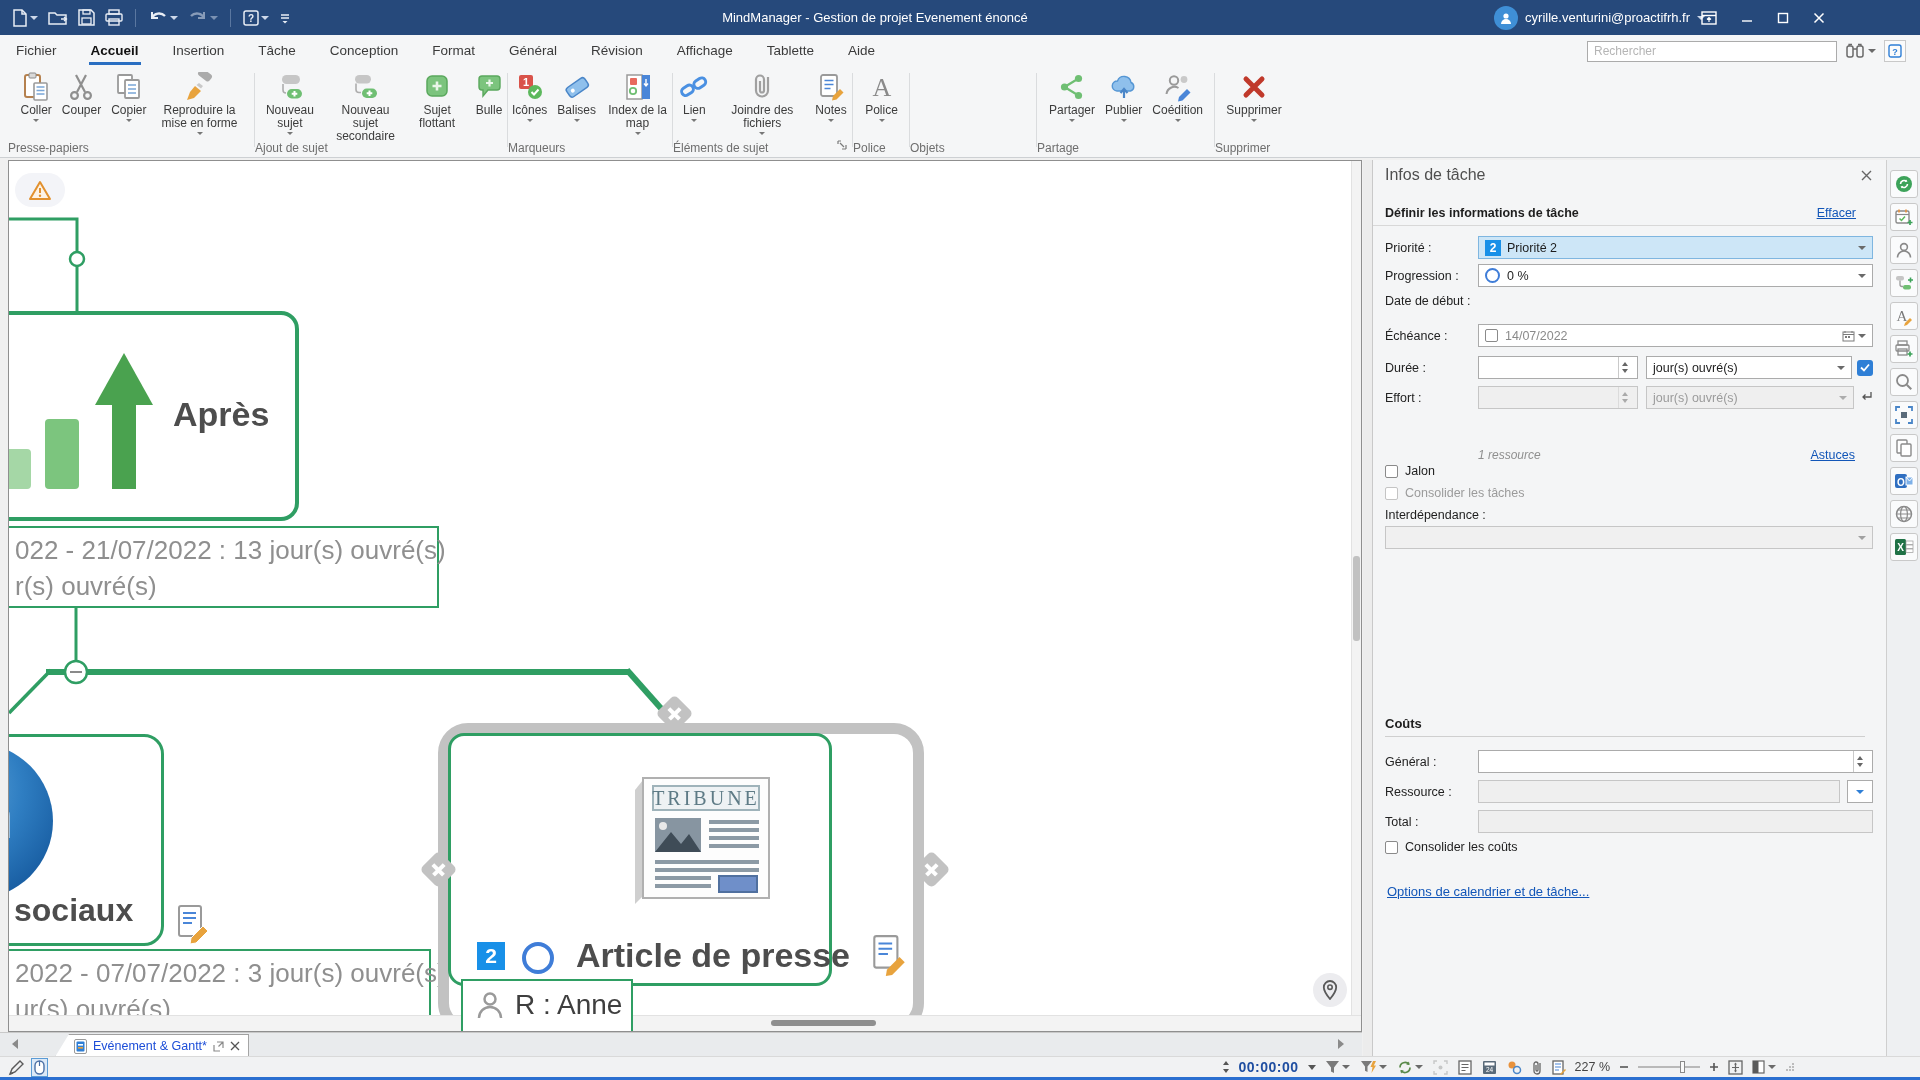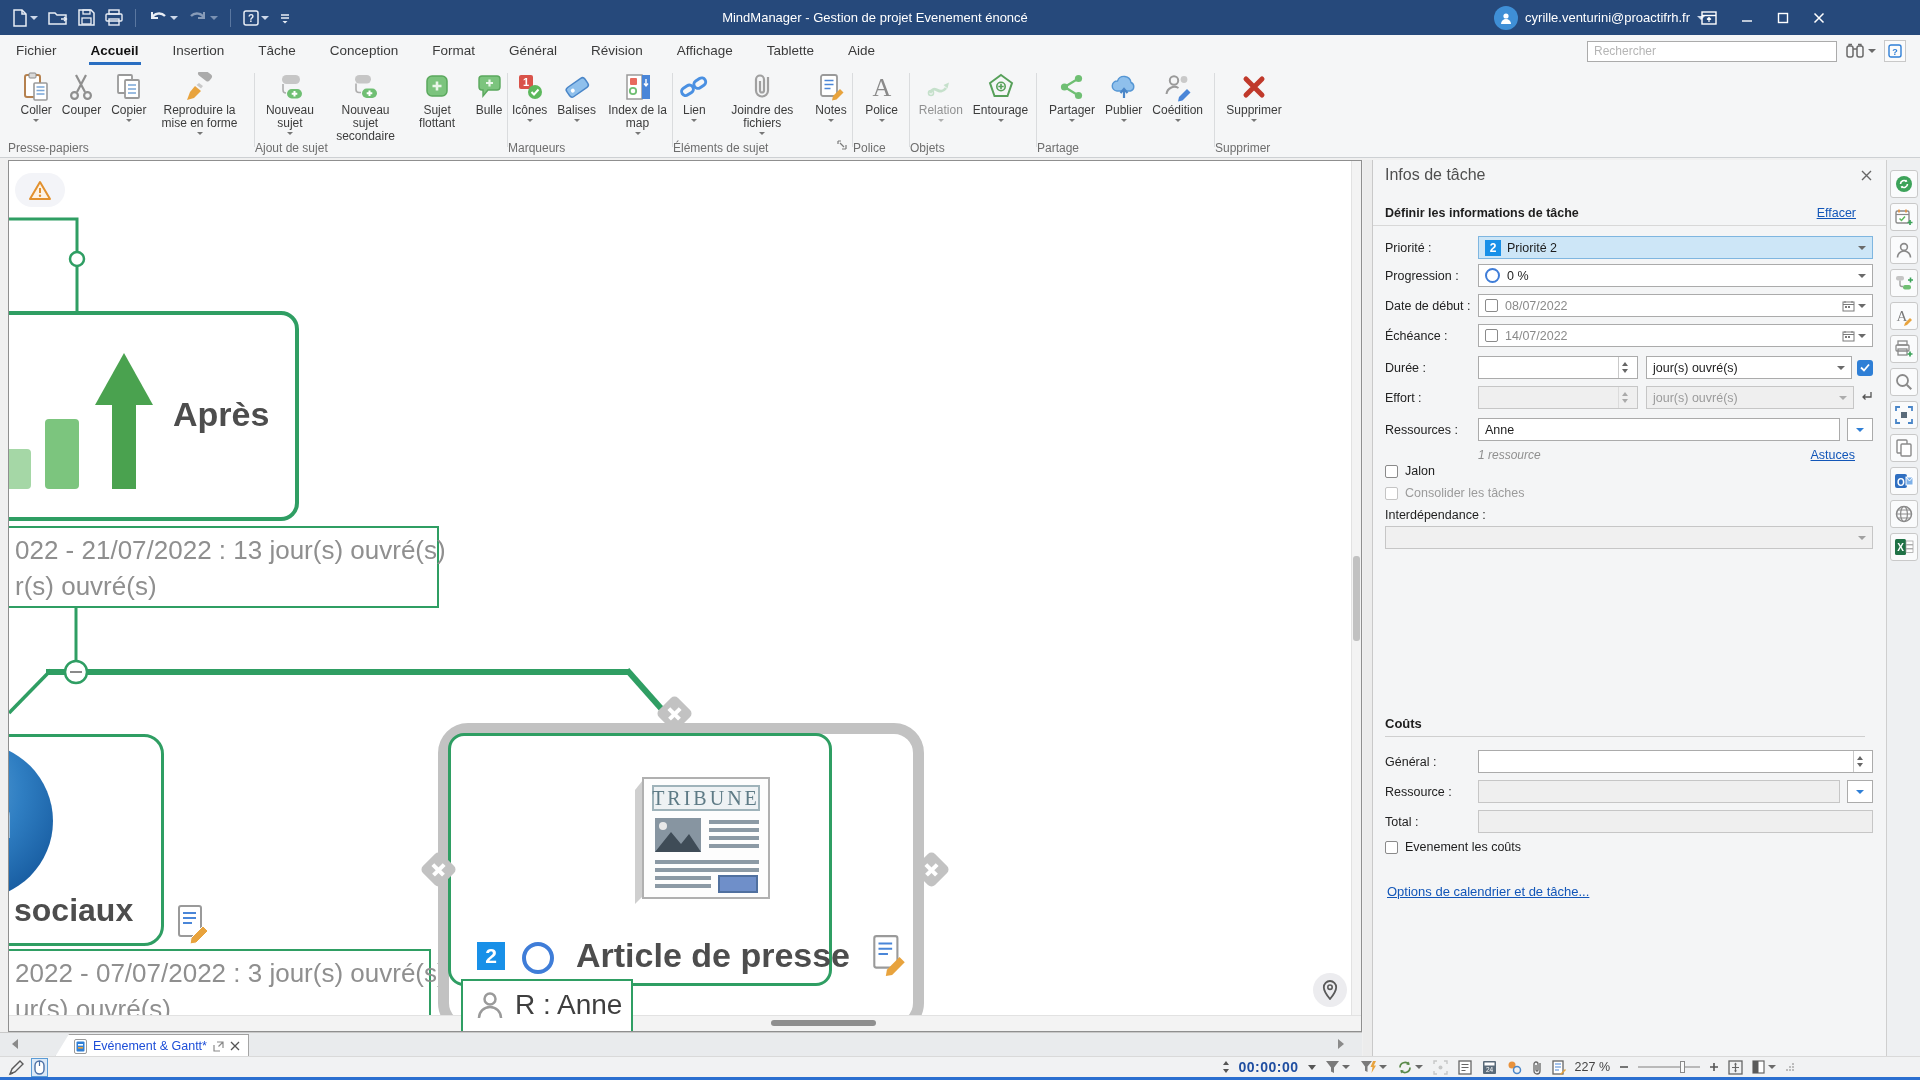--- a/index.html
+++ b/index.html
@@ -423,40 +423,20 @@
                 <text x="15" y="24" text-anchor="middle" font-size="26" font-family="Liberation Serif,serif" fill="#8a8a8a">A</text>
               </svg></span>
             <span class="rlb">Police</span>
             <span class="chev"></span>
           </div>
         </div>
         <div class="rgl">Police</div>
       </div>
       <div class="rsep" style="left: 909px;"></div>
       <div class="rgroup" style="left: 910px; width: 127px;">
-        <div class="rbtns">
-          <div class="rbtn disabled">
-            <span class="ric"><svg width="30" height="30" viewBox="0 0 30 30">
-                <path d="M4 21c5-10 9 4 16-5" stroke="#9fcfa8" stroke-width="2.8" fill="none"></path>
-                <path d="M17.5 13l5.5-2.5-1.5 6z" fill="#9fcfa8"></path>
-                <circle cx="5" cy="21" r="2.5" fill="none" stroke="#9fcfa8" stroke-width="1.6"></circle>
-              </svg></span>
-            <span class="rlb">Relation</span>
-            <span class="chev"></span>
-          </div>
-          <div class="rbtn">
-            <span class="ric"><svg width="30" height="30" viewBox="0 0 30 30">
-                <path d="M15 3l11 8-4.5 13h-13L4 11z" fill="none" stroke="#57a05a" stroke-width="2"></path>
-                <circle cx="15" cy="14.5" r="4.2" fill="none" stroke="#57a05a" stroke-width="1.6"></circle>
-                <path d="M15 11.8v5.4M12.3 14.5h5.4" stroke="#57a05a" stroke-width="1.6"></path>
-              </svg></span>
-            <span class="rlb">Entourage</span>
-            <span class="chev"></span>
-          </div>
-        </div>
         <div class="rgl">Objets</div>
       </div>
       <div class="rsep" style="left: 1036px;"></div>
       <div class="rgroup" style="left: 1037px; width: 178px;">
         <div class="rbtns">
           <div class="rbtn">
             <span class="ric"><svg width="30" height="30" viewBox="0 0 30 30">
                 <circle cx="7.5" cy="15" r="3.6" fill="#6fbf73"></circle>
                 <circle cx="21.5" cy="6.5" r="3.6" fill="#6fbf73"></circle>
                 <circle cx="21.5" cy="23.5" r="3.6" fill="#6fbf73"></circle>
@@ -655,34 +635,20 @@
       <span class="plabel">Progression :</span>
       <div class="pfield" style="flex:1">
         <span class="ring"></span>
         <span>0 %</span>
         <span class="fchev chev dark"></span>
       </div>
     </div>
 
     <div class="prow" style="top:134px;width:488px">
       <span class="plabel">Date de début :</span>
-      <div class="pfield" style="flex:1;color:#8a8a8a">
-        <span class="cb"></span>
-        <span>08/07/2022</span>
-        <span class="fchev" style="display:flex;align-items:center;gap:3px">
-            <svg width="13" height="12" viewBox="0 0 13 12">
-              <rect x="1" y="2" width="11" height="9" fill="#fff" stroke="#7a7a7a"></rect>
-              <path d="M1 4.5h11" stroke="#7a7a7a"></path>
-              <path d="M3 1v2M10 1v2" stroke="#7a7a7a"></path>
-              <rect x="3" y="6" width="2" height="2" fill="#7a7a7a"></rect>
-              <rect x="6" y="6" width="2" height="2" fill="#7a7a7a"></rect>
-            </svg>
-            <span class="chev dark"></span>
-          </span>
-      </div>
     </div>
 
     <div class="prow" style="top:164px;width:488px">
       <span class="plabel">Échéance :</span>
       <div class="pfield" style="flex:1;color:#8a8a8a">
         <span class="cb"></span>
         <span>14/07/2022</span>
         <span class="fchev" style="display:flex;align-items:center;gap:3px">
             <svg width="13" height="12" viewBox="0 0 13 12">
               <rect x="1" y="2" width="11" height="9" fill="#fff" stroke="#7a7a7a"></rect>
@@ -725,29 +691,20 @@
         </div>
       <div class="pfield disab" style="flex:1;margin-left:8px">
         <span>jour(s) ouvré(s)</span>
         <span class="fchev chev dark" style="opacity:.5"></span>
       </div>
       <span style="margin-left:7px"><svg width="12" height="11" viewBox="0 0 12 11">
             <path d="M10 1v5H2M4.5 3.5L2 6l2.5 2.5" stroke="#555" stroke-width="1.3" fill="none"></path>
           </svg></span>
     </div>
 
-    <div class="prow" style="top:258px;width:488px">
-      <span class="plabel">Ressources :</span>
-      <div class="pfield" style="flex:1">
-        <span>Anne</span>
-      </div>
-      <span class="ddbtn">
-          <span class="chev blue"></span>
-        </span>
-    </div>
     <div class="prow" style="top:288px;width:488px">
       <span class="plabel"></span>
       <span style="font-style:italic;color:#8f8f8f;font-size:12px">1 ressource</span>
       <span class="plink" style="margin-left:auto;margin-right:18px">Astuces</span>
     </div>
 
     <div class="prow" style="top:304px">
       <span class="cb"></span>
       <span>Jalon</span>
     </div>
@@ -783,21 +740,21 @@
       <span class="ddbtn">
           <span class="chev blue"></span>
         </span>
     </div>
     <div class="prow" style="top:650px;width:488px">
       <span class="plabel">Total :</span>
       <div class="pfield disab" style="flex:1"></div>
     </div>
     <div class="prow" style="top:680px">
       <span class="cb"></span>
-      <span>Evenement les coûts</span>
+      <span>Consolider les coûts</span>
     </div>
     <div id="options-link" class="plink">Options de calendrier et de tâche...</div>
   </div>
 
   <div id="strip">
       <div class="stab" style="top: 10px;">
         <svg width="20" height="20" viewBox="0 0 20 20">
           <circle cx="10" cy="10" r="8" fill="#3da35a"></circle>
           <path d="M6.5 10a3.5 3.5 0 0 1 6-2.4M13.5 10a3.5 3.5 0 0 1-6 2.4" stroke="#fff" stroke-width="1.6" fill="none"></path>
           <path d="M12 5.5l1.5 2-2.5.3zM8 14.5l-1.5-2 2.5-.3z" fill="#fff"></path>

